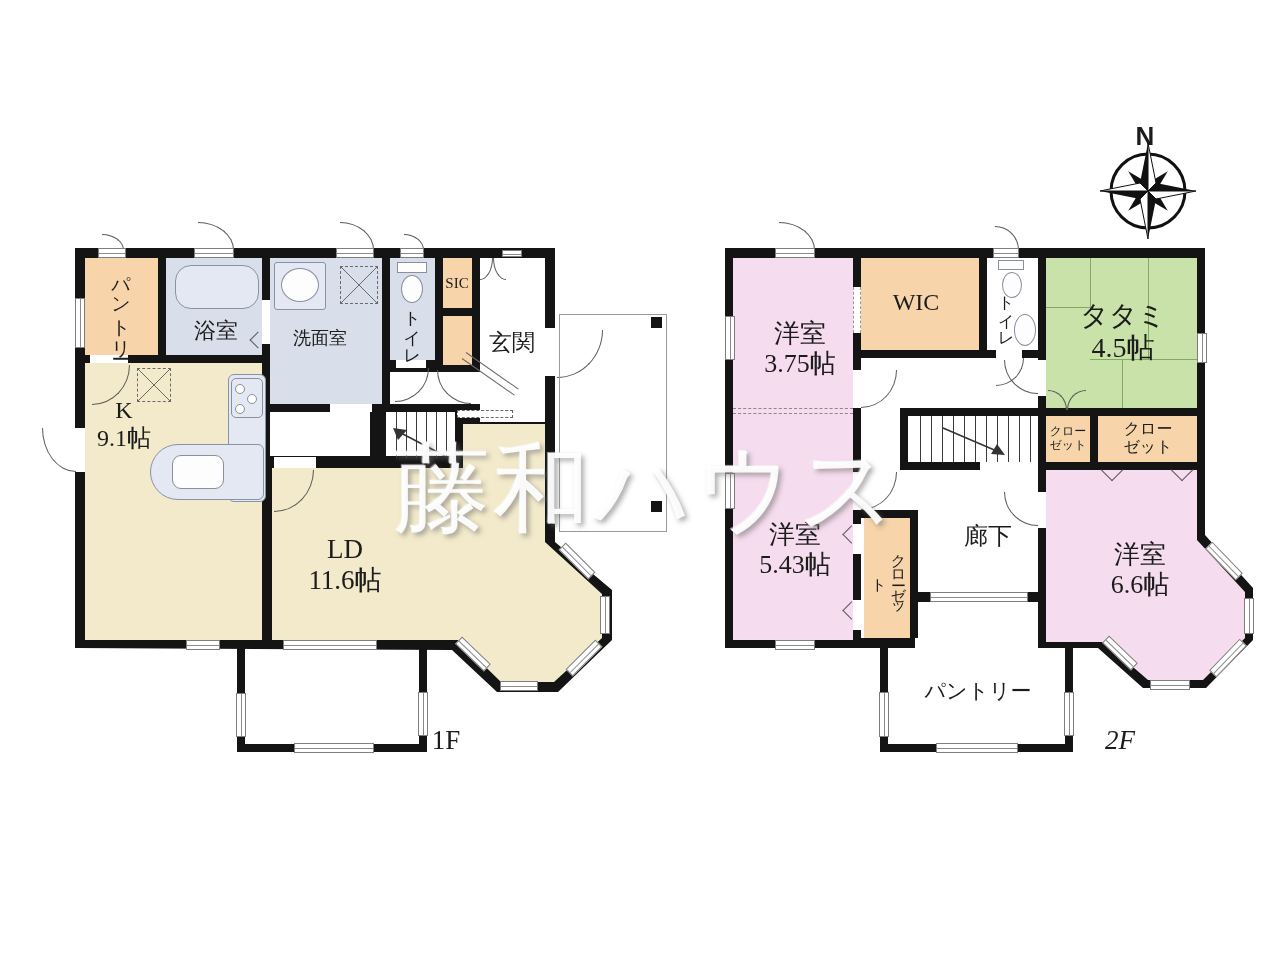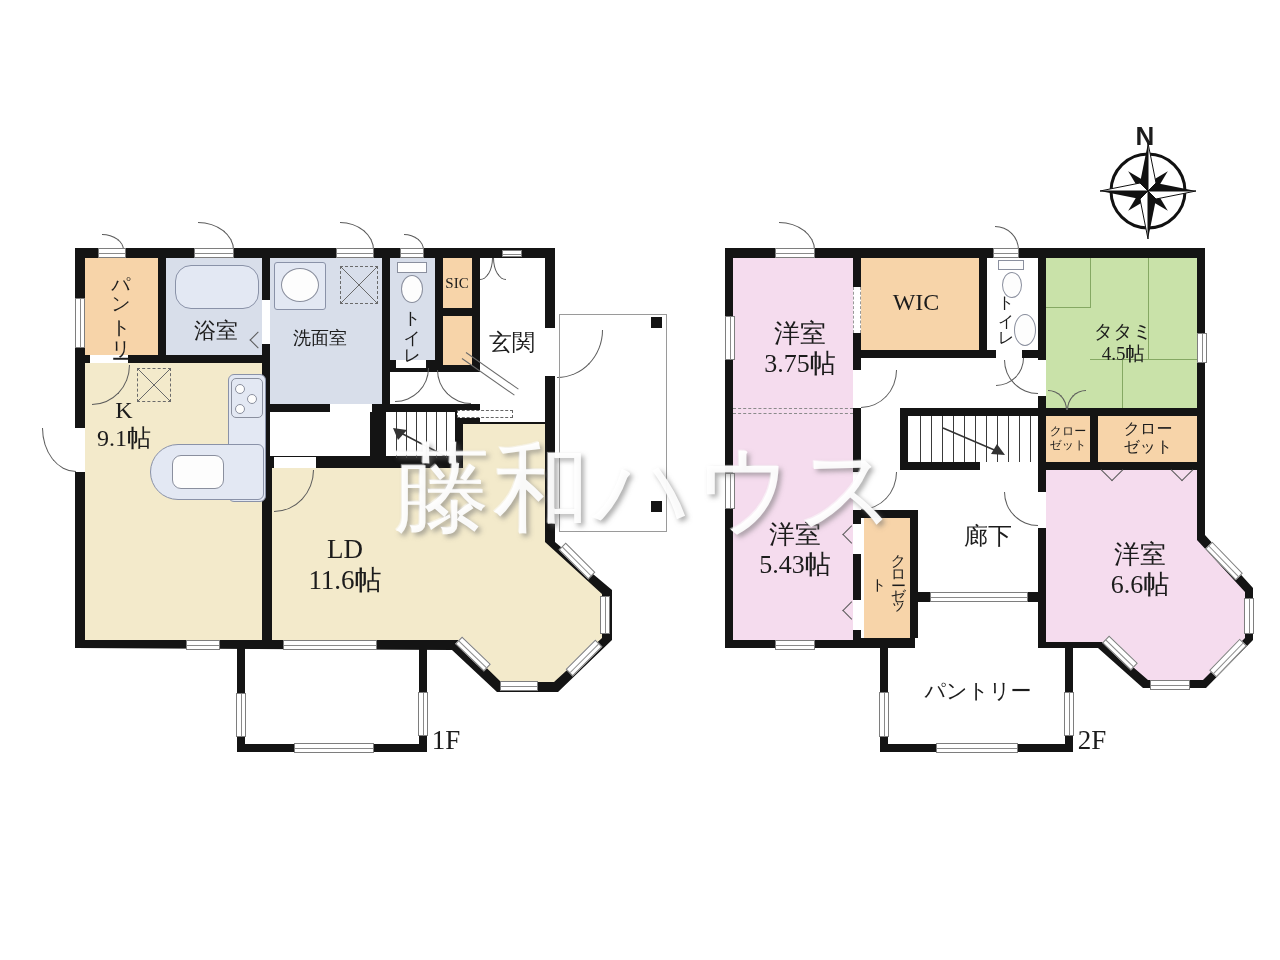--- a/index.html
+++ b/index.html
@@ -260,21 +260,21 @@
   <div class="wall" style="left:1065px;top:648px;width:8px;height:46px;"></div>
   <div class="wall" style="left:1065px;top:734px;width:8px;height:18px;"></div>
   <div class="win winv" style="left:1064px;top:692px;width:10px;height:44px;"></div>
 
   <div class="lbl" style="left:800px;top:349px;font-size:26px;">
     <div>洋室</div>
     <div>3.75帖</div>
   </div>
   <div class="lbl" style="left:916px;top:303px;font-size:24px;">WIC</div>
   <div class="lbl vlbl" style="left:1006px;top:312px;font-size:16px;">トイレ</div>
-  <div class="lbl" style="left:1123px;top:343px;font-size:19px;">
+  <div class="lbl" style="left:1123px;top:332px;font-size:28px;">
     <div>タタミ</div>
     <div>4.5帖</div>
   </div>
   <div class="lbl" style="left:1068px;top:439px;font-size:12px;">
     <div>クロー</div>
     <div>ゼット</div>
   </div>
   <div class="lbl" style="left:1148px;top:438px;font-size:16px;">
     <div>クロー</div>
     <div>ゼット</div>
@@ -283,21 +283,21 @@
     <div>洋室</div>
     <div>5.43帖</div>
   </div>
   <div class="lbl vlbl" style="left:888px;top:577px;font-size:15px;height:72px;line-height:1.3;white-space:normal;">クローゼット</div>
   <div class="lbl" style="left:988px;top:537px;font-size:24px;">廊下</div>
   <div class="lbl" style="left:1140px;top:570px;font-size:26px;">
     <div>洋室</div>
     <div>6.6帖</div>
   </div>
   <div class="lbl" style="left:978px;top:691px;font-size:21px;">パントリー</div>
-  <div class="lbl" style="left:1092px;top:741px;font-size:27px;">2F</div>
+  <div class="lbl" style="left:1120px;top:741px;font-size:27px;font-style:italic;">2F</div>
 
   <div class="lbl" style="left:1145px;top:137px;font-size:26px;font-weight:bold;font-family:'Liberation Sans',sans-serif;">N</div>
   <svg class="abs" style="left:1098px;top:141px;" width="100" height="100" viewBox="0 0 100 100">
     <circle cx="50" cy="50" r="37" fill="none" stroke="#111" stroke-width="3"></circle>
     <path d="M69.8 30.2 L50 42 L50 50 L58 50 Z" fill="#111"></path>
     <path d="M69.8 69.8 L58 50 L50 50 L50 58 Z" fill="#111"></path>
     <path d="M30.2 69.8 L50 58 L50 50 L42 50 Z" fill="#111"></path>
     <path d="M30.2 30.2 L42 50 L50 50 L50 42 Z" fill="#111"></path>
     <polygon points="50,2 50,50 42,42" fill="#111"></polygon>
     <polygon points="50,2 58,42 50,50" fill="#fff" stroke="#111" stroke-width="1"></polygon>

